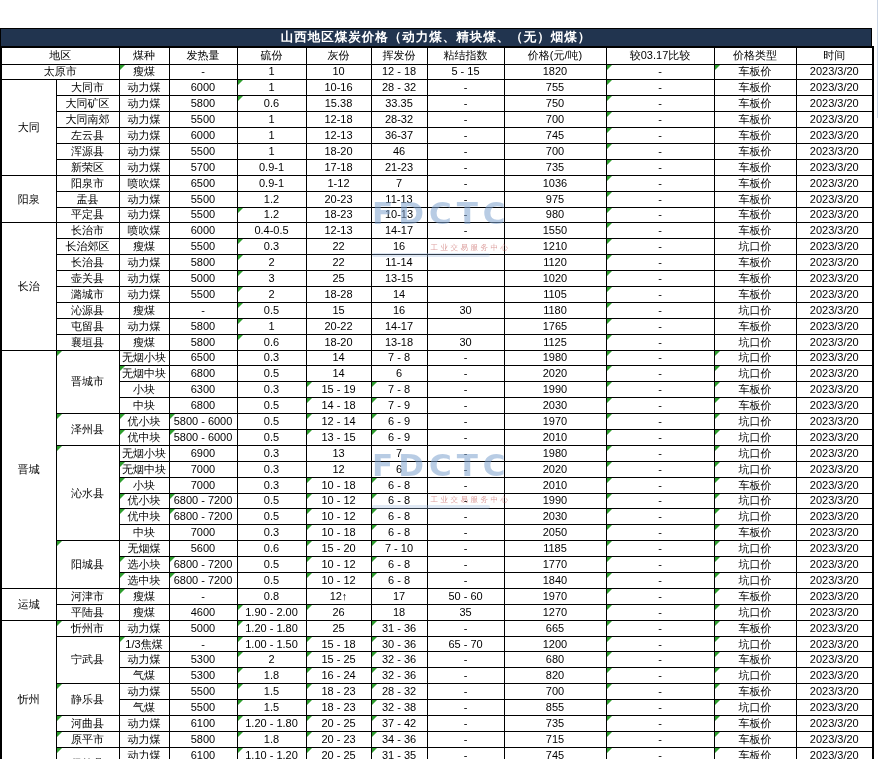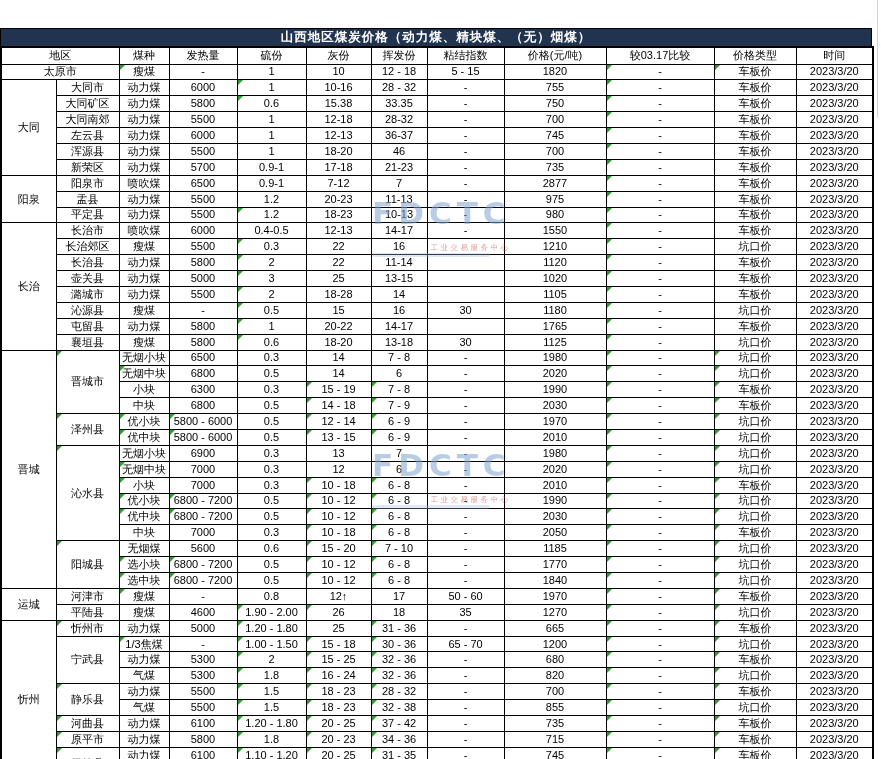--- a/index.html
+++ b/index.html
@@ -165,24 +165,24 @@
           <td>-<i class="tri"></i></td>
           <td>车板价</td>
           <td>2023/3/20</td>
         </tr>
         <tr>
           <td rowspan="3">阳泉</td>
           <td>阳泉市</td>
           <td>喷吹煤</td>
           <td>6500</td>
           <td>0.9-1</td>
-          <td>7-12</td>
+          <td>1-12</td>
           <td>7</td>
           <td>-</td>
-          <td>2877</td>
+          <td>1036</td>
           <td>-<i class="tri"></i></td>
           <td>车板价</td>
           <td>2023/3/20</td>
         </tr>
         <tr>
           <td>盂县</td>
           <td>动力煤</td>
           <td>5500</td>
           <td>1.2</td>
           <td>20-23</td>

